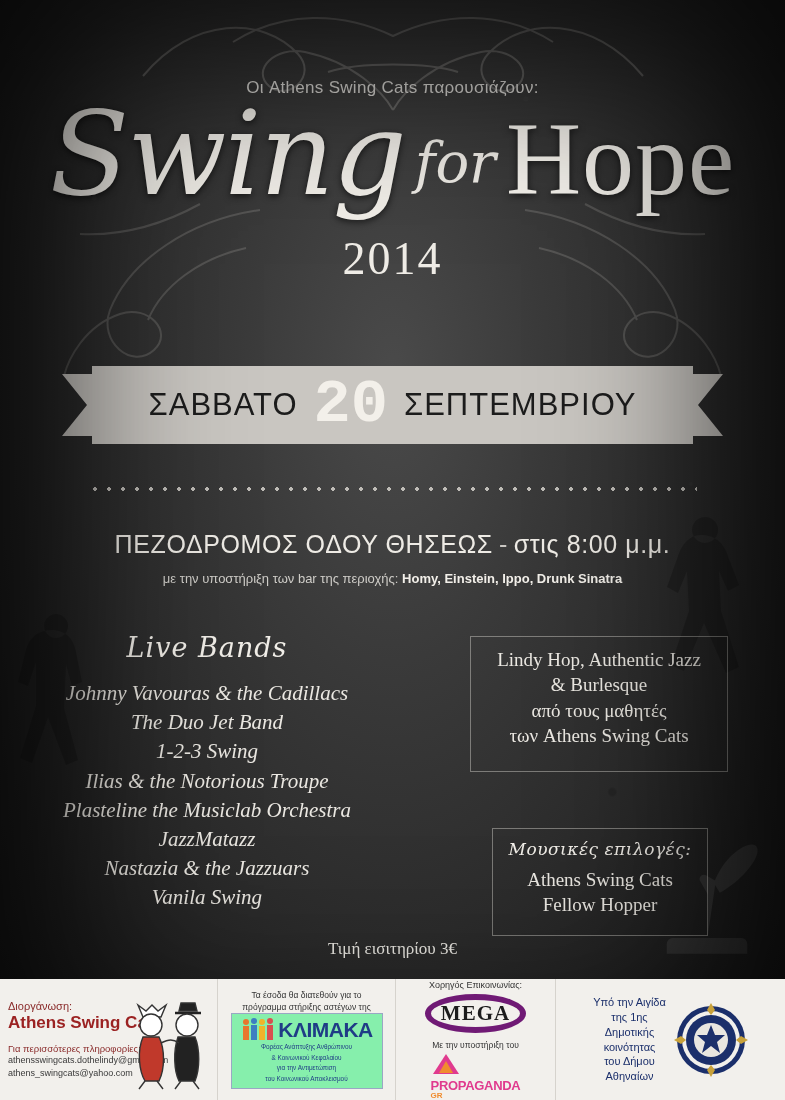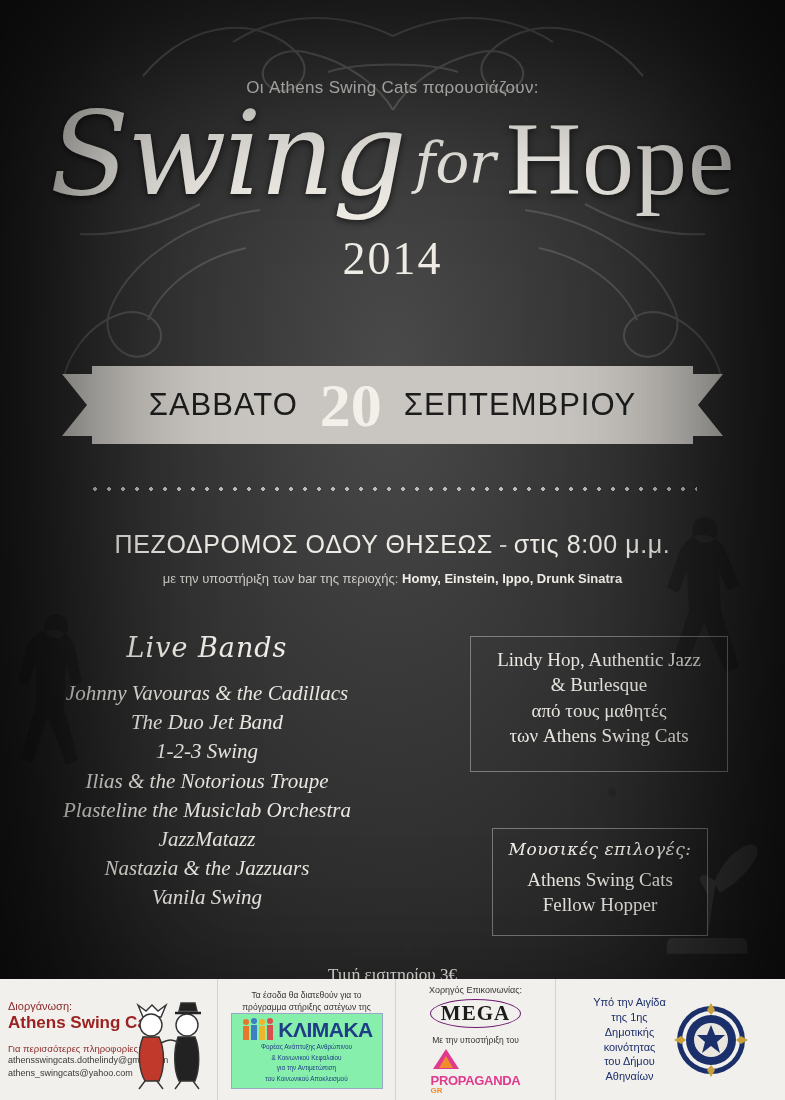--- a/index.html
+++ b/index.html
@@ -140,32 +140,32 @@
     right: 62px;
     height: 78px;
   }
   .ribbon svg { position: absolute; inset: 0; width: 100%; height: 100%; }
   .ribbon-text {
     position: absolute;
     inset: 0;
     display: flex;
     align-items: center;
     justify-content: center;
-    gap: 16px;
+    gap: 10px;
   }
   .rb-day, .rb-month {
     color: #1c1c1c;
     font-family: "Liberation Sans", sans-serif;
     font-size: 31px;
     letter-spacing: 1px;
     font-weight: 400;
   }
   .rb-num {
     color: #f3f0ea;
-    font-family: Liberation Serif, serif;
+    font-family: Liberation Mono, monospace;
     font-size: 62px;
     font-weight: 700;
     line-height: 1;
     padding: 0 6px;
   }
 
   
   .dots {
     position: absolute;
     top: 486px;
@@ -248,21 +248,21 @@
   }
   .box-body {
     font-family: "Liberation Serif", serif;
     font-size: 19px;
     line-height: 1.33;
     color: #ebe8e2;
   }
 
   .price {
     position: absolute;
-    top: 965px;
+    top: 939px;
     width: 100%;
     text-align: center;
     font-family: "Liberation Serif", serif;
     font-size: 17px;
     color: #eceae4;
   }
 
   
   .footer {
     position: absolute;
@@ -311,21 +311,21 @@
   }
   .klimaka-sub { font-size: 6.4px; color: #1f3c86; line-height: 1.35; margin-top: 2px; }
 
   .f3-label { font-size: 9px; color: #333; margin-bottom: 4px; text-align: center; }
   .mega {
     font-family: "Liberation Serif", serif;
     font-size: 21px;
     font-weight: bold;
     color: #1c1c1c;
     letter-spacing: 1px;
-    border: 1px solid #701a75;
+    border: 6px solid #701a75;
     border-radius: 50%/50%;
     padding: 1px 10px;
   }
   .f3-label2 { font-size: 8.5px; color: #333; margin: 7px 0 2px; text-align: center; }
   .propaganda { line-height: 1; }
   .prop-name { font-size: 13px; font-weight: bold; color: #e03a8e; letter-spacing: -.3px; }
   .prop-gr { font-size: 8px; font-weight: bold; color: #f08c2e; }
 
   .f4-text { font-size: 11px; color: #1b2f6b; line-height: 1.35; text-align: center; }
   .seal { width: 74px; height: 74px; flex: 0 0 74px; }

